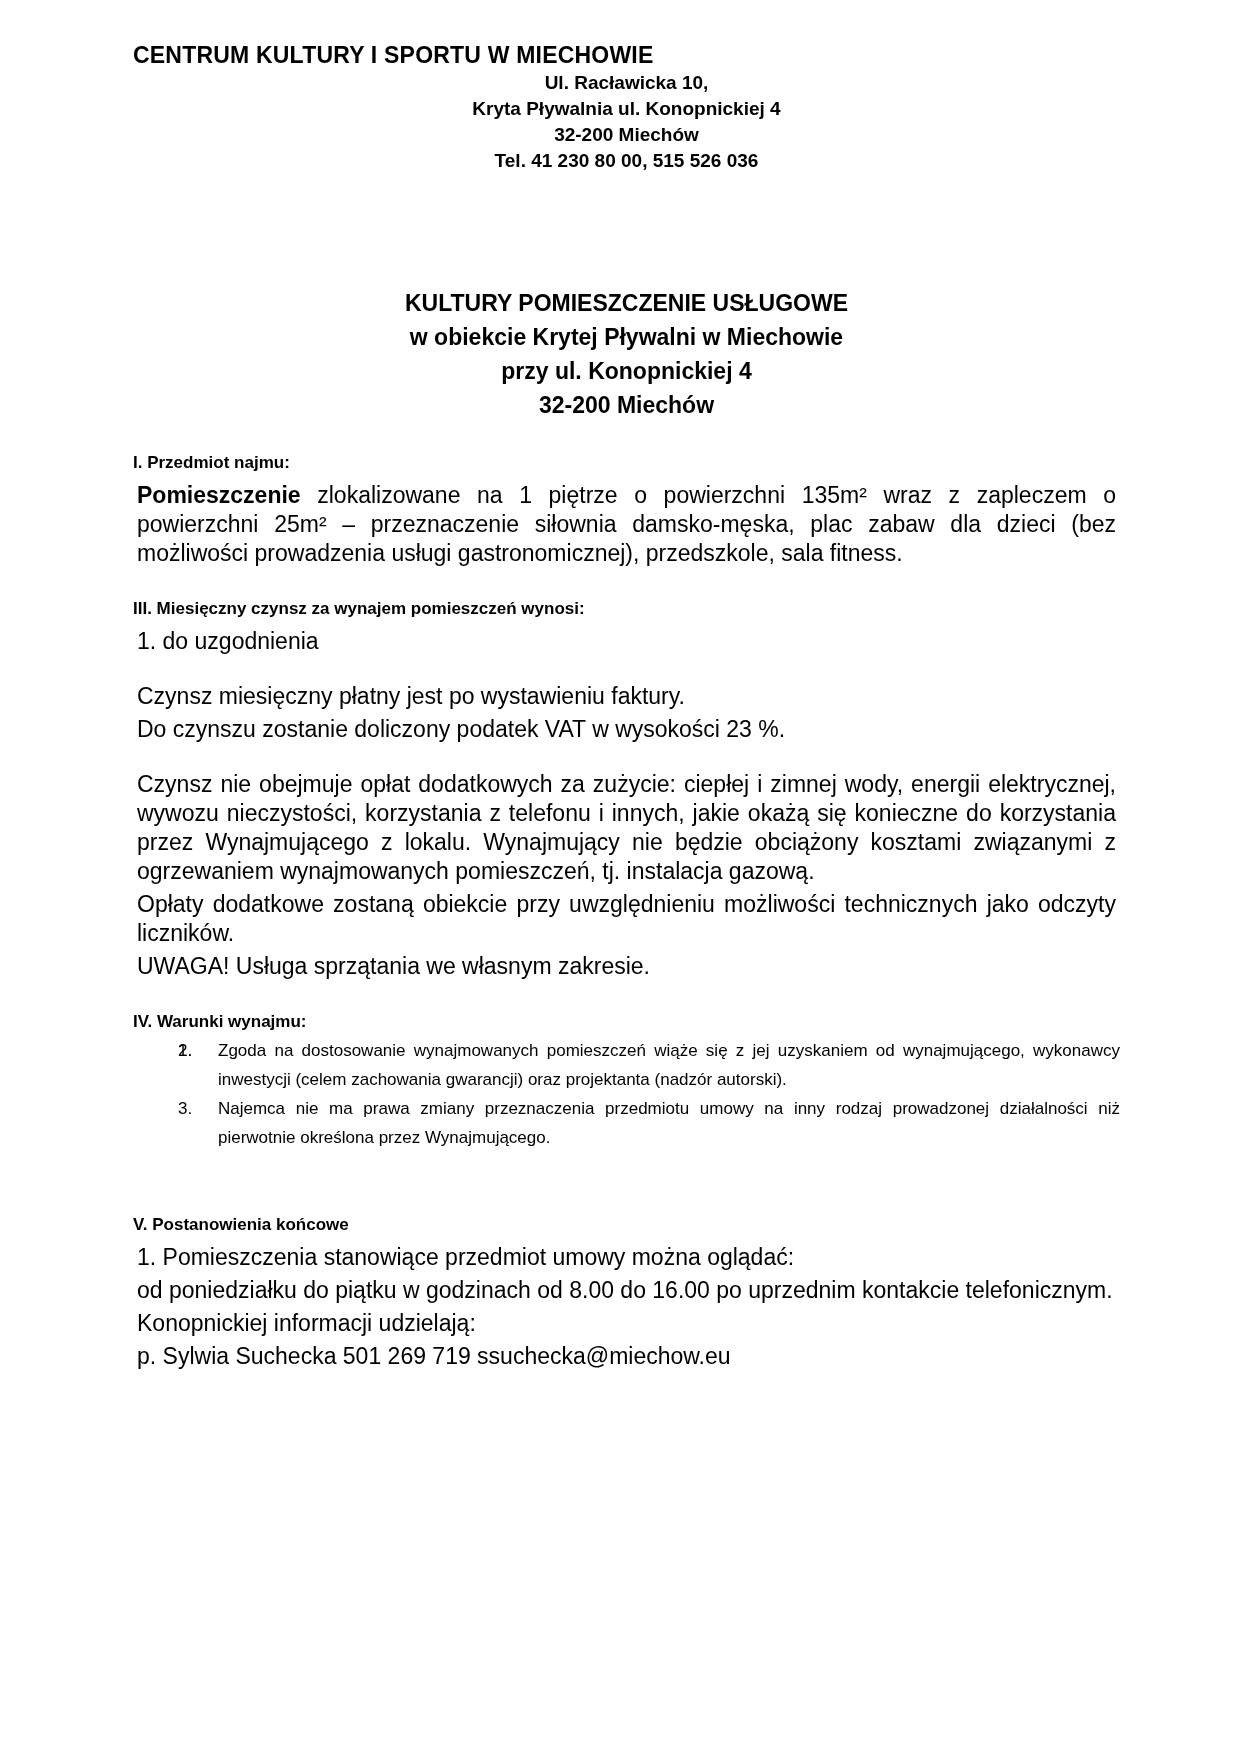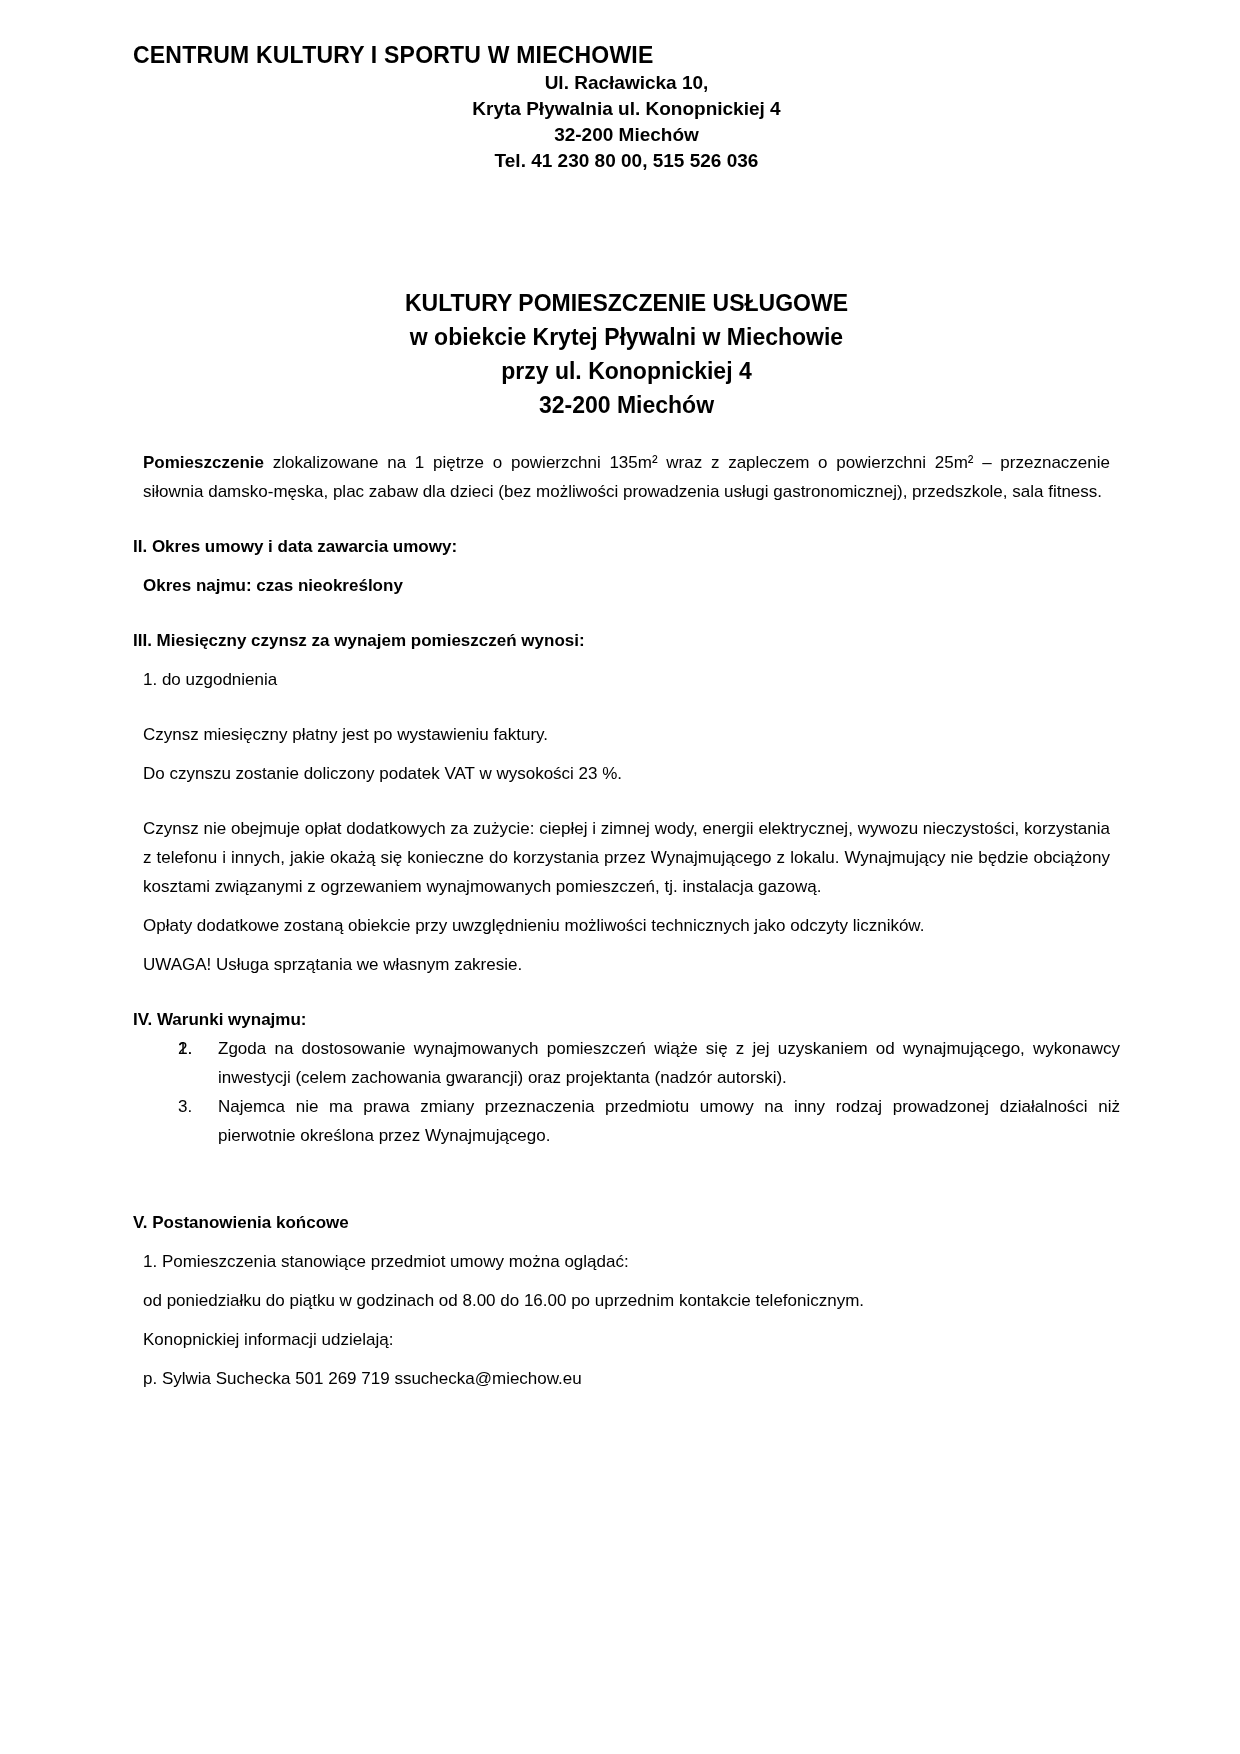--- a/index.html
+++ b/index.html
@@ -43,22 +43,22 @@
   
   .body-text { font-size: 17px; line-height: 29px; }
   .sec { margin: 0; }
   .sec-heading {
     margin: 0;
     font-size: 17px;
     line-height: 29px;
     font-weight: bold;
   }
   p, .line {
-    margin: 10px;
-    font-size: 17px;
+    margin: 4px;
+    font-size: 23px;
     line-height: 29px;
   }
   .just { text-align: justify; }
   .bold { font-weight: bold; }
   .mt1 { margin-top: 26px; }   
   .mt2 { margin-top: 58px; }   
   .mt-title-gap { margin-top: 26px; }
   
   .num-list { margin: 0; padding: 0; list-style: none; }
   .num-item {
@@ -90,27 +90,24 @@
   <div class="doc-title">
     <div>KULTURY POMIESZCZENIE USŁUGOWE</div>
     <div>w obiekcie Krytej Pływalni w Miechowie</div>
     <div>przy ul. Konopnickiej 4</div>
     <div>32-200 Miechów</div>
   </div>
 
   <div class="body-text">
 
     <section class="sec mt-title-gap">
+      <h2 class="sec-heading">I. Przedmiot najmu:</h2>
       <p class="just"><span class="bold">Pomieszczenie</span><span> zlokalizowane na 1 piętrze o powierzchni 135m² wraz z zapleczem o powierzchni 25m² – przeznaczenie siłownia damsko-męska, plac zabaw dla dzieci (bez możliwości prowadzenia usługi gastronomicznej), przedszkole, sala fitness.</span></p>
     </section>
 
-    <section class="sec mt1">
-      <h2 class="sec-heading">II. Okres umowy i data zawarcia umowy:</h2>
-      <div class="line bold">Okres najmu: czas nieokreślony</div>
-    </section>
 
     <section class="sec mt1">
       <h2 class="sec-heading">III. Miesięczny czynsz za wynajem pomieszczeń wynosi:</h2>
       <div class="line">1. do uzgodnienia</div>
 
       <p class="mt1">Czynsz miesięczny płatny jest po wystawieniu faktury.</p>
       <p>Do czynszu zostanie doliczony podatek VAT w wysokości 23 %.</p>
 
       <p class="just mt1">Czynsz nie obejmuje opłat dodatkowych za zużycie: ciepłej i zimnej wody, energii elektrycznej, wywozu nieczystości, korzystania z telefonu i innych, jakie okażą się konieczne do korzystania przez Wynajmującego z lokalu. Wynajmujący nie będzie obciążony kosztami związanymi z ogrzewaniem wynajmowanych pomieszczeń, tj. instalacja gazową.</p>
       <p class="just">Opłaty dodatkowe zostaną obiekcie przy uwzględnieniu możliwości technicznych jako odczyty liczników.</p>

